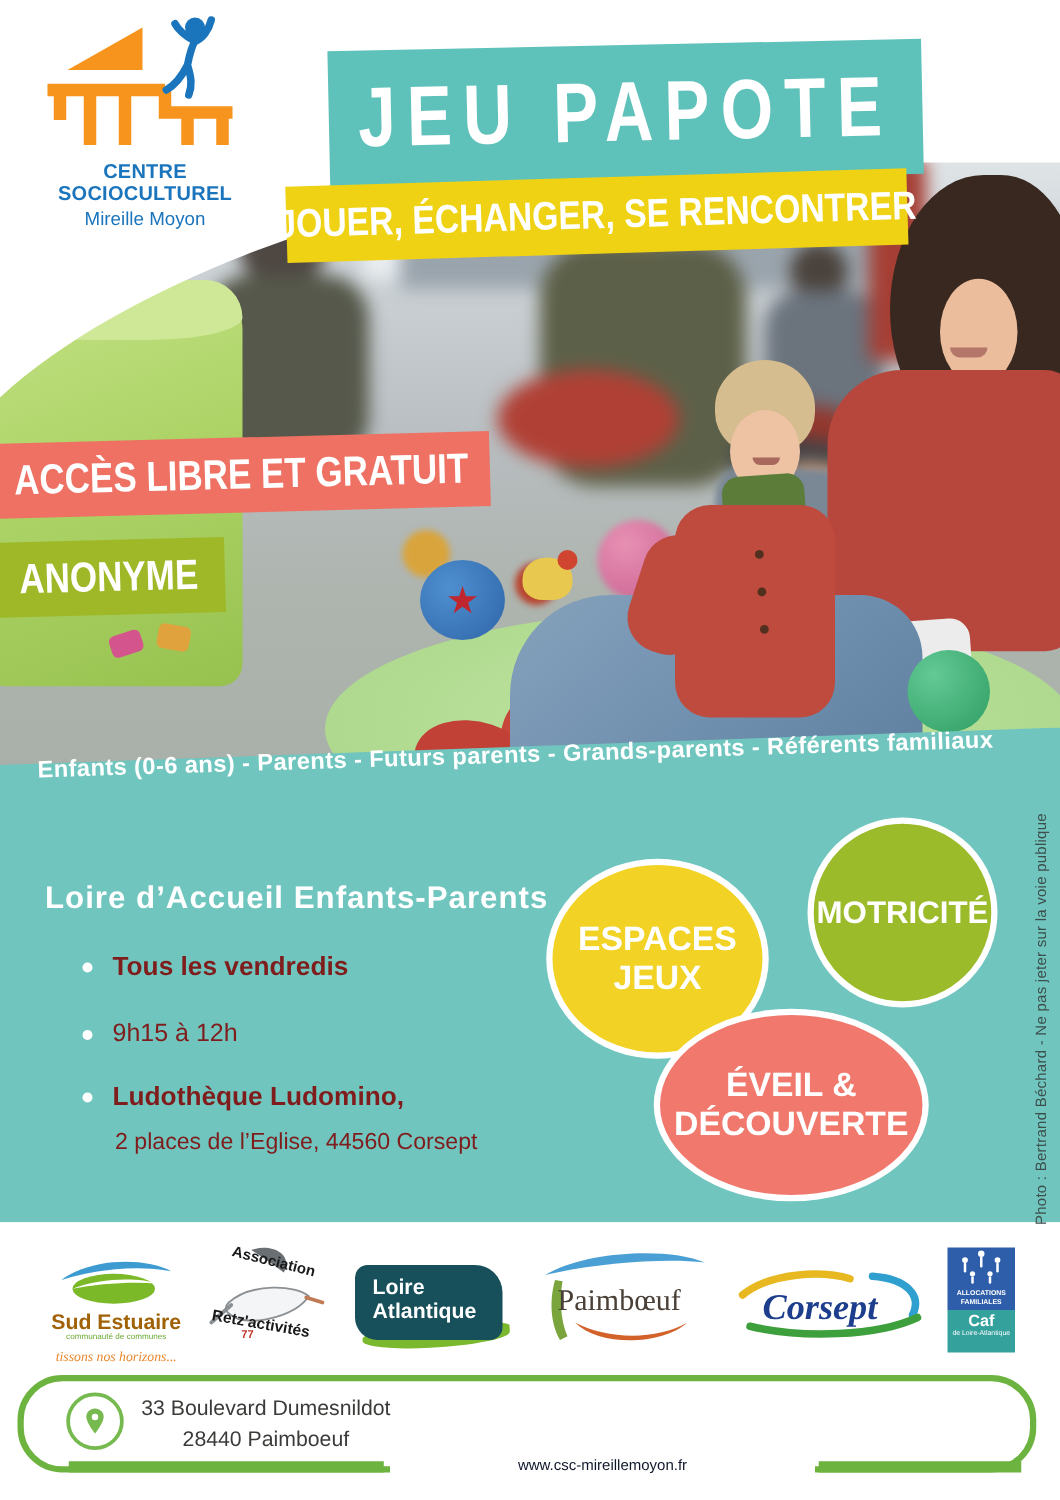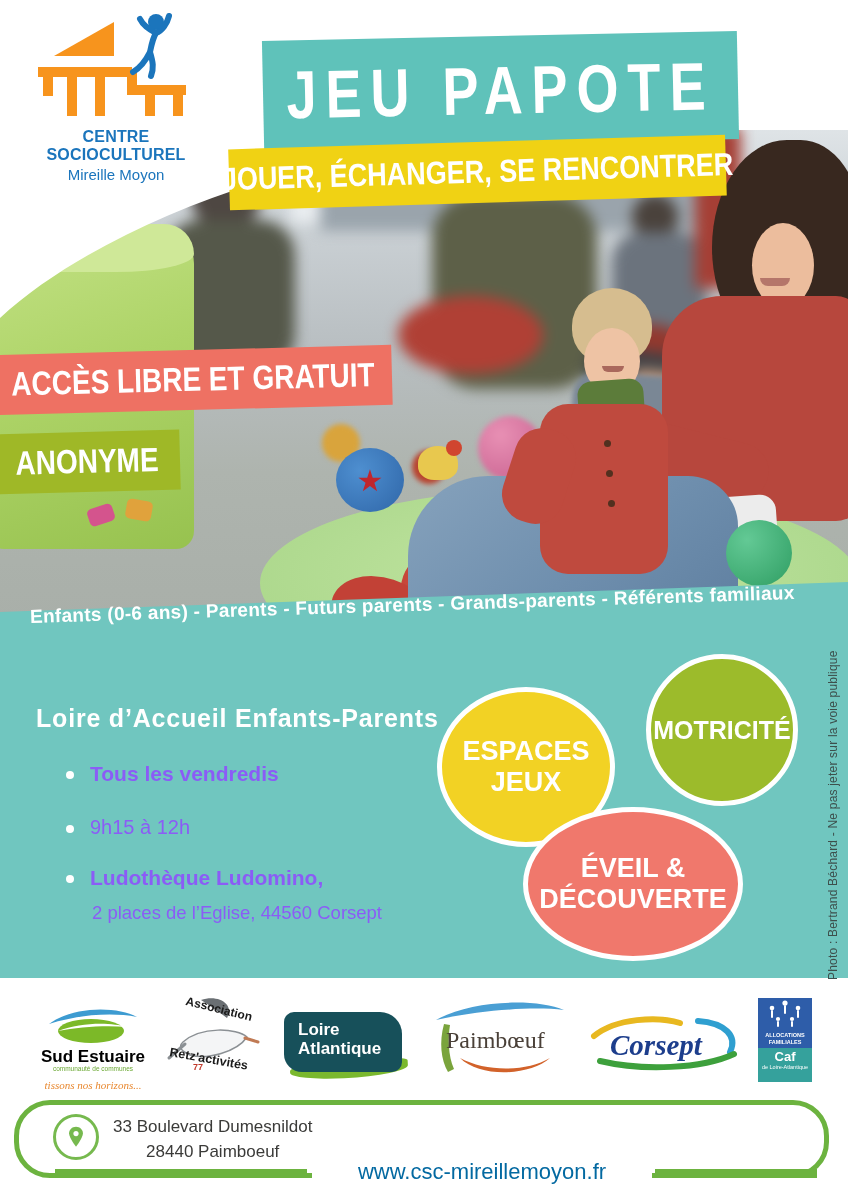--- a/index.html
+++ b/index.html
@@ -34,31 +34,31 @@
   .logo-name{color:#1B75BC;font-weight:bold;font-size:16px;letter-spacing:0.2px;margin-top:2px;}
   .logo-subname{color:#1B75BC;font-size:15px;margin-top:2px;}
 
   
   .teal-section{position:absolute;left:0;top:580px;width:848px;height:398px;background:#70C6BF;z-index:2;
                 clip-path:polygon(0 32px,100% 2px,100% 100%,0 100%);}
   .audience{position:absolute;left:30px;top:606px;width:805px;z-index:4;color:#fff;font-weight:bold;
             font-size:19px;letter-spacing:0.3px;transform:rotate(-1.8deg);transform-origin:left center;}
   .venue-heading{position:absolute;left:36px;top:704px;z-index:4;color:#fff;font-weight:bold;
                  font-size:25px;letter-spacing:0.8px;}
-  .vrow{position:absolute;z-index:4;color:#8b5cf6;}
+  .vrow{position:absolute;z-index:4;color:#7f1d1d;}
   .vdot{display:inline-block;width:8px;height:8px;border-radius:50%;background:#fff;vertical-align:middle;margin-right:16px;}
   .bubble{position:absolute;z-index:3;border:5px solid #fff;border-radius:50%;display:flex;flex-direction:column;
           align-items:center;justify-content:center;color:#fff;font-weight:bold;text-align:center;line-height:1.15;}
   .credit{position:absolute;right:8px;top:628px;height:352px;z-index:4;writing-mode:vertical-rl;
           transform:rotate(180deg);font-size:12px;color:#3d4f4c;letter-spacing:0.2px;}
 
   
   .partners{position:absolute;left:0;top:992px;width:848px;height:104px;z-index:2;}
   .p-logo{position:absolute;text-align:center;}
-  .sud-name{color:#000000;font-weight:bold;font-size:17px;line-height:1;}
+  .sud-name{color:#a16207;font-weight:bold;font-size:17px;line-height:1;}
   .sud-sub{color:#6aa832;font-size:6.5px;line-height:1.2;}
   .sud-tag{color:#e8872e;font-size:11px;font-style:italic;font-family:"Liberation Serif",serif;margin-top:6px;}
   .retz-t1,.retz-t2{position:absolute;font-weight:bold;color:#1a1a1a;white-space:nowrap;}
   .retz-t1{font-size:12px;transform:rotate(14deg);left:22px;top:8px;}
   .retz-t2{font-size:12.5px;transform:rotate(10deg);left:6px;top:58px;}
   .loire-block{position:absolute;left:0;top:4px;width:118px;height:60px;background:#17505a;
                border-radius:10px 22px 10px 18px;color:#fff;font-weight:bold;font-size:17px;
                text-align:left;padding:9px 0 0 14px;box-sizing:border-box;line-height:1.1;z-index:1;}
   .loire-green{position:absolute;left:6px;top:52px;width:118px;height:18px;background:#7ab82e;
                border-radius:50% 20% 60% 50%;transform:rotate(-3deg);z-index:0;}
@@ -70,21 +70,21 @@
 
   .contact{position:absolute;left:14px;top:1100px;width:815px;height:78px;box-sizing:border-box;
            border:5px solid #6CB33F;border-radius:36px;background:#fff;z-index:3;
            display:flex;align-items:center;justify-content:space-between;padding:0 34px;}
   .c-item{display:flex;align-items:flex-start;gap:14px;}
   .c-icon{width:46px;height:46px;border:3px solid #76B94E;border-radius:50%;box-sizing:border-box;
           display:flex;align-items:center;justify-content:center;flex:0 0 auto;}
   .c-text{font-size:17px;color:#3b3b39;text-align:center;line-height:1.5;}
   .site-bar{position:absolute;height:9px;background:#6CB33F;top:1169px;z-index:4;}
   .site-box{position:absolute;left:312px;top:1154px;width:340px;height:36px;background:#fff;z-index:5;
-            display:flex;align-items:center;justify-content:center;color:#0369a1;font-size:22px;}
+            display:flex;align-items:center;justify-content:center;color:#0f172a;font-size:12px;}
 </style>
 </head>
 <body>
 
 <div class="photo">
   <div class="ph-bg">
     <div class="ps" style="left:290px;top:0;width:210px;height:95px;background:#e9edf0;"></div>
     <div class="ps" style="left:590px;top:0;width:150px;height:85px;background:#dde4e8;"></div>
     <div class="ps" style="left:320px;top:48px;width:530px;height:55px;background:#9aa4ac;"></div>
     <div class="ps" style="left:190px;top:30px;width:72px;height:72px;border-radius:50%;background:#4e4742;"></div>

